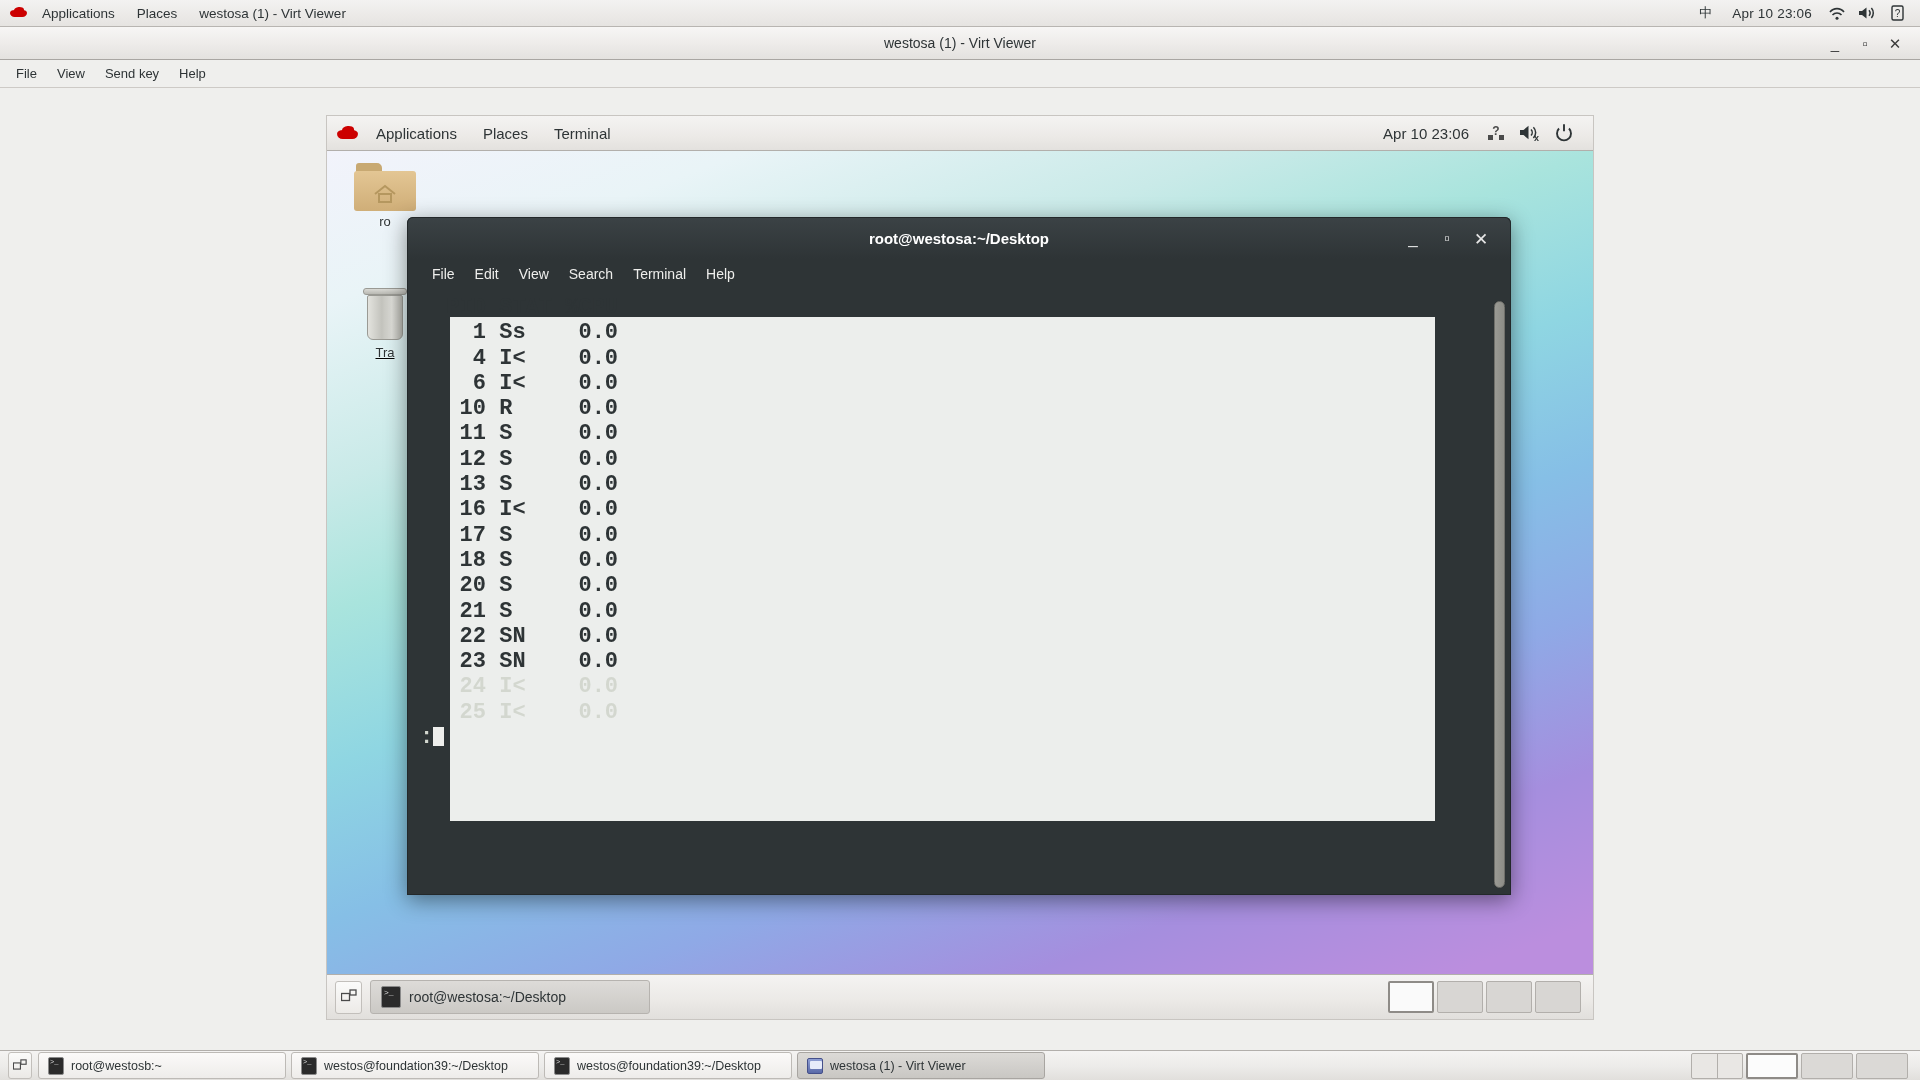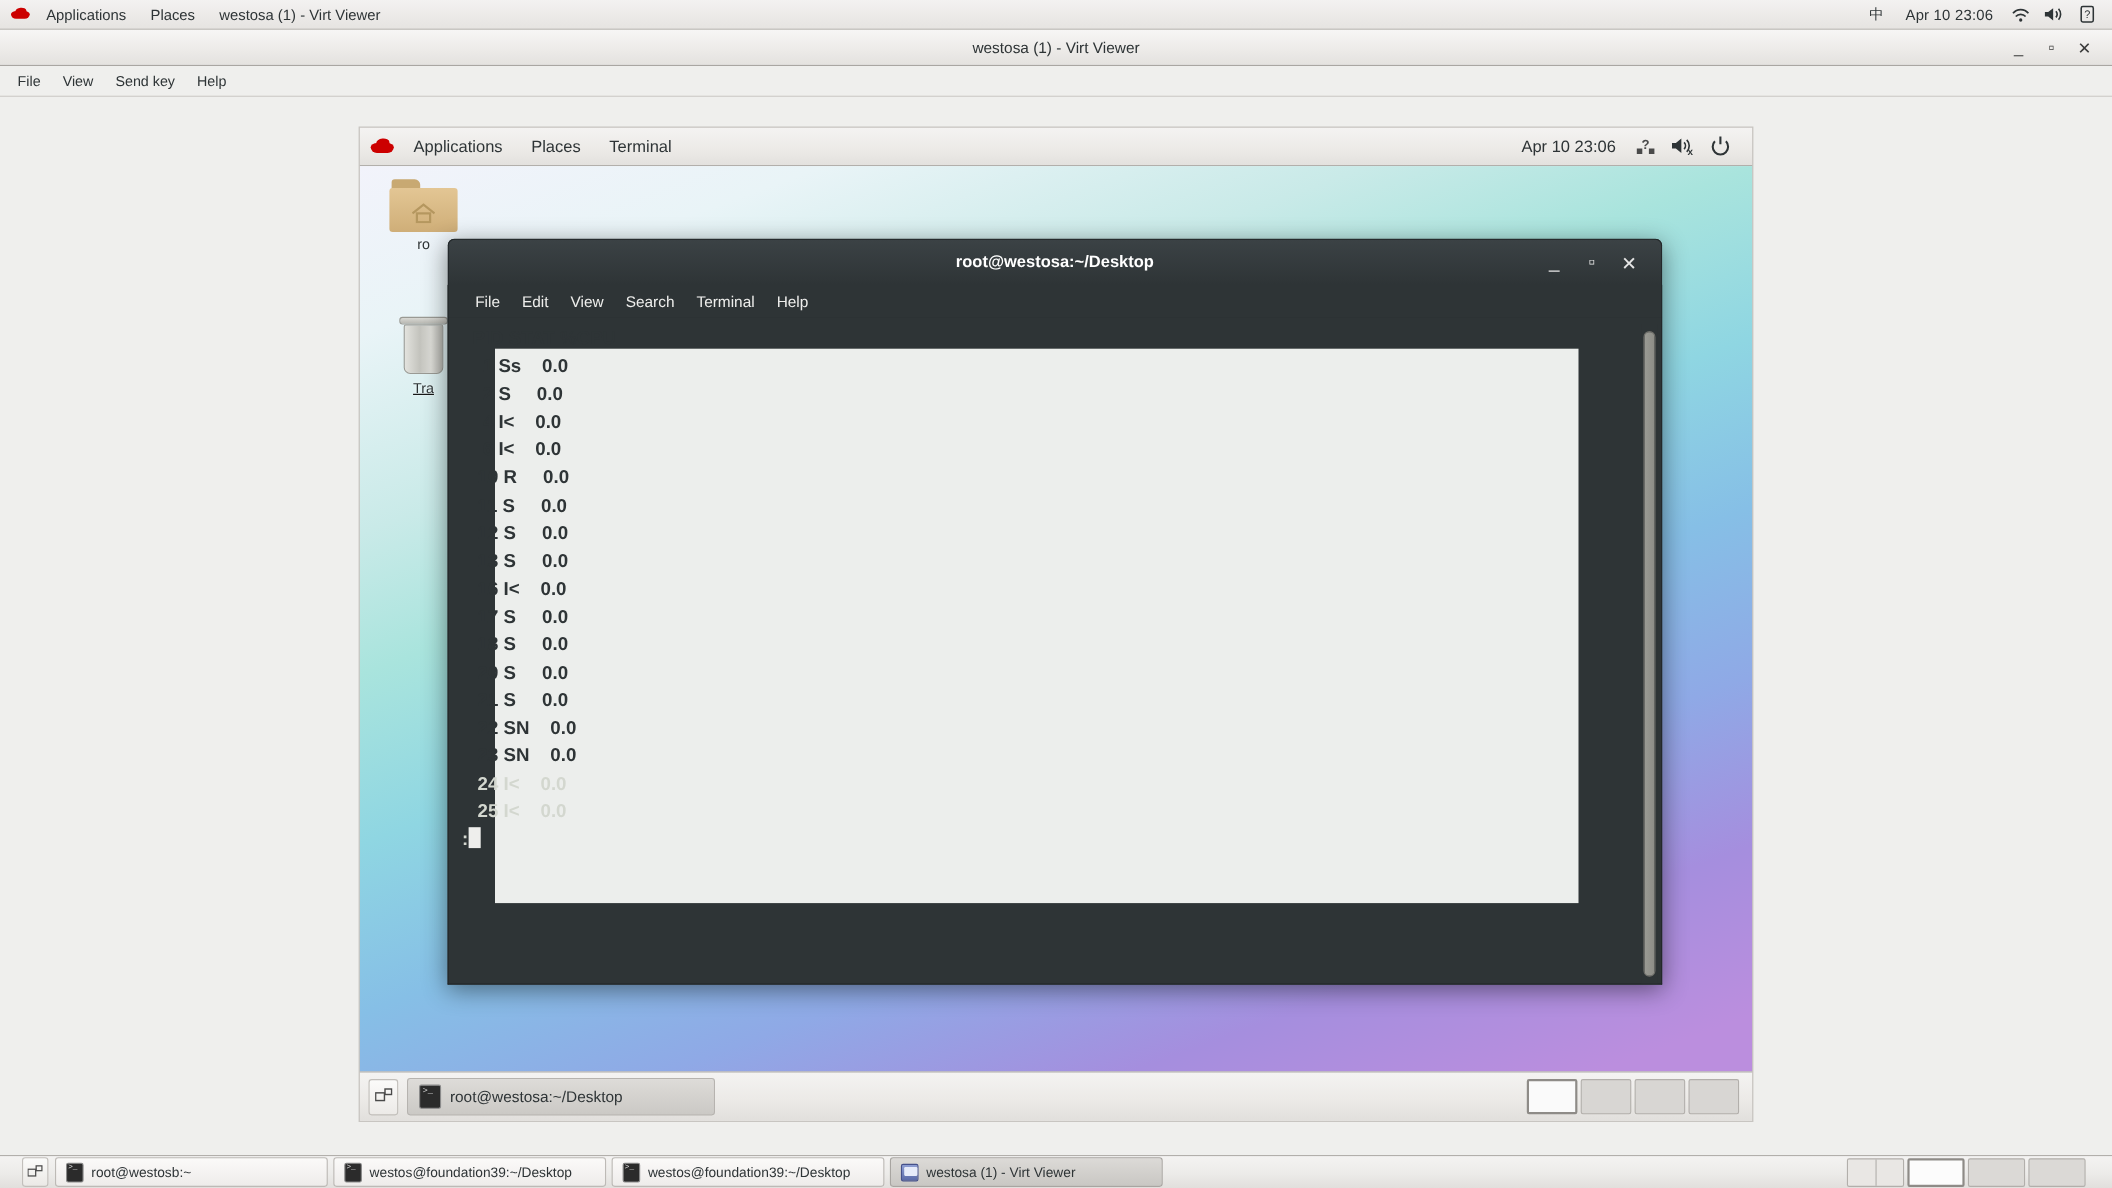--- a/index.html
+++ b/index.html
@@ -165,22 +165,22 @@
     padding-left:14px; border-left:1px solid #23282a; border-right:1px solid #23282a;
   }
   .tm-item{ font-size:14px; color:#eeeeec; padding:3px 10px; cursor:default; }
   .term-body{
     position:absolute; top:72px; left:0; right:0; bottom:0;
     background:#2e3436; border:1px solid #23282a; border-top:none;
     padding:6px 0 0 6px; display:flex;
   }
   .term-screen{
     position:relative; flex:1; overflow:hidden;
-    font-family:Liberation Sans, sans-serif;
-    font-size:17px; line-height:25.3px; font-weight:700;
+    font-family:Liberation Mono, monospace;
+    font-size:22px; line-height:25.3px; font-weight:700;
   }
   
   .pager-white{
     position:absolute; left:36px; top:22px; width:985px; height:504px;
     background:#eceeec;
   }
   .term-lines{ position:relative; z-index:2; padding-left:6px; }
   .tline{ height:25.3px; white-space:pre; color:#d3d7cf; }
   .tline.onwhite{ color:#2e3436; }
   .cursor-blk{
@@ -195,21 +195,21 @@
     position:absolute; left:2px; top:6px; width:11px; bottom:6px;
     background:linear-gradient(to right,#9a9a94,#8d8d87); border-radius:6px;
     border:1px solid #6f6f6a;
   }
 
   
   .host-taskbar{
     position:absolute; bottom:0; left:0; width:1920px; height:30px;
     background:linear-gradient(to bottom,#f4f3f2 0%,#ecebe9 55%,#e1dfdc 100%);
     border-top:1px solid #b2afab; display:flex; align-items:center;
-    padding:0 20px; z-index:60;justify-content:space-between;
+    padding:0 8px; z-index:60;justify-content:space-between;
   }
   .hshow{
     width:24px; height:27px; border:1px solid #c2bfbb; border-radius:3px;
     background:linear-gradient(to bottom,#fbfbfa,#ebe9e6);
     display:flex; align-items:center; justify-content:center; margin-right:6px;
   }
   .h-tb{
     height:27px; border:1px solid #bdbab6; border-radius:3px;
     display:flex; align-items:center; padding:0 9px; gap:7px;
     font-size:12.5px; color:#2e3436; margin-right:5px; cursor:default;
@@ -395,21 +395,20 @@
         <span class="tm-item">Search</span>
         <span class="tm-item">Terminal</span>
         <span class="tm-item">Help</span>
       </div>
       <div class="term-body">
         <div class="term-screen">
           <div class="pager-white"></div>
           <div class="term-lines" id="term-lines">
               <div class="tline onwhite">  PID STAT %CPU</div>
               <div class="tline onwhite">    1 Ss    0.0</div>
-              <div class="tline onwhite">    2 S     0.0</div>
               <div class="tline onwhite">    4 I&lt;    0.0</div>
               <div class="tline onwhite">    6 I&lt;    0.0</div>
               <div class="tline onwhite">   10 R     0.0</div>
               <div class="tline onwhite">   11 S     0.0</div>
               <div class="tline onwhite">   12 S     0.0</div>
               <div class="tline onwhite">   13 S     0.0</div>
               <div class="tline onwhite">   16 I&lt;    0.0</div>
               <div class="tline onwhite">   17 S     0.0</div>
               <div class="tline onwhite">   18 S     0.0</div>
               <div class="tline onwhite">   20 S     0.0</div>

